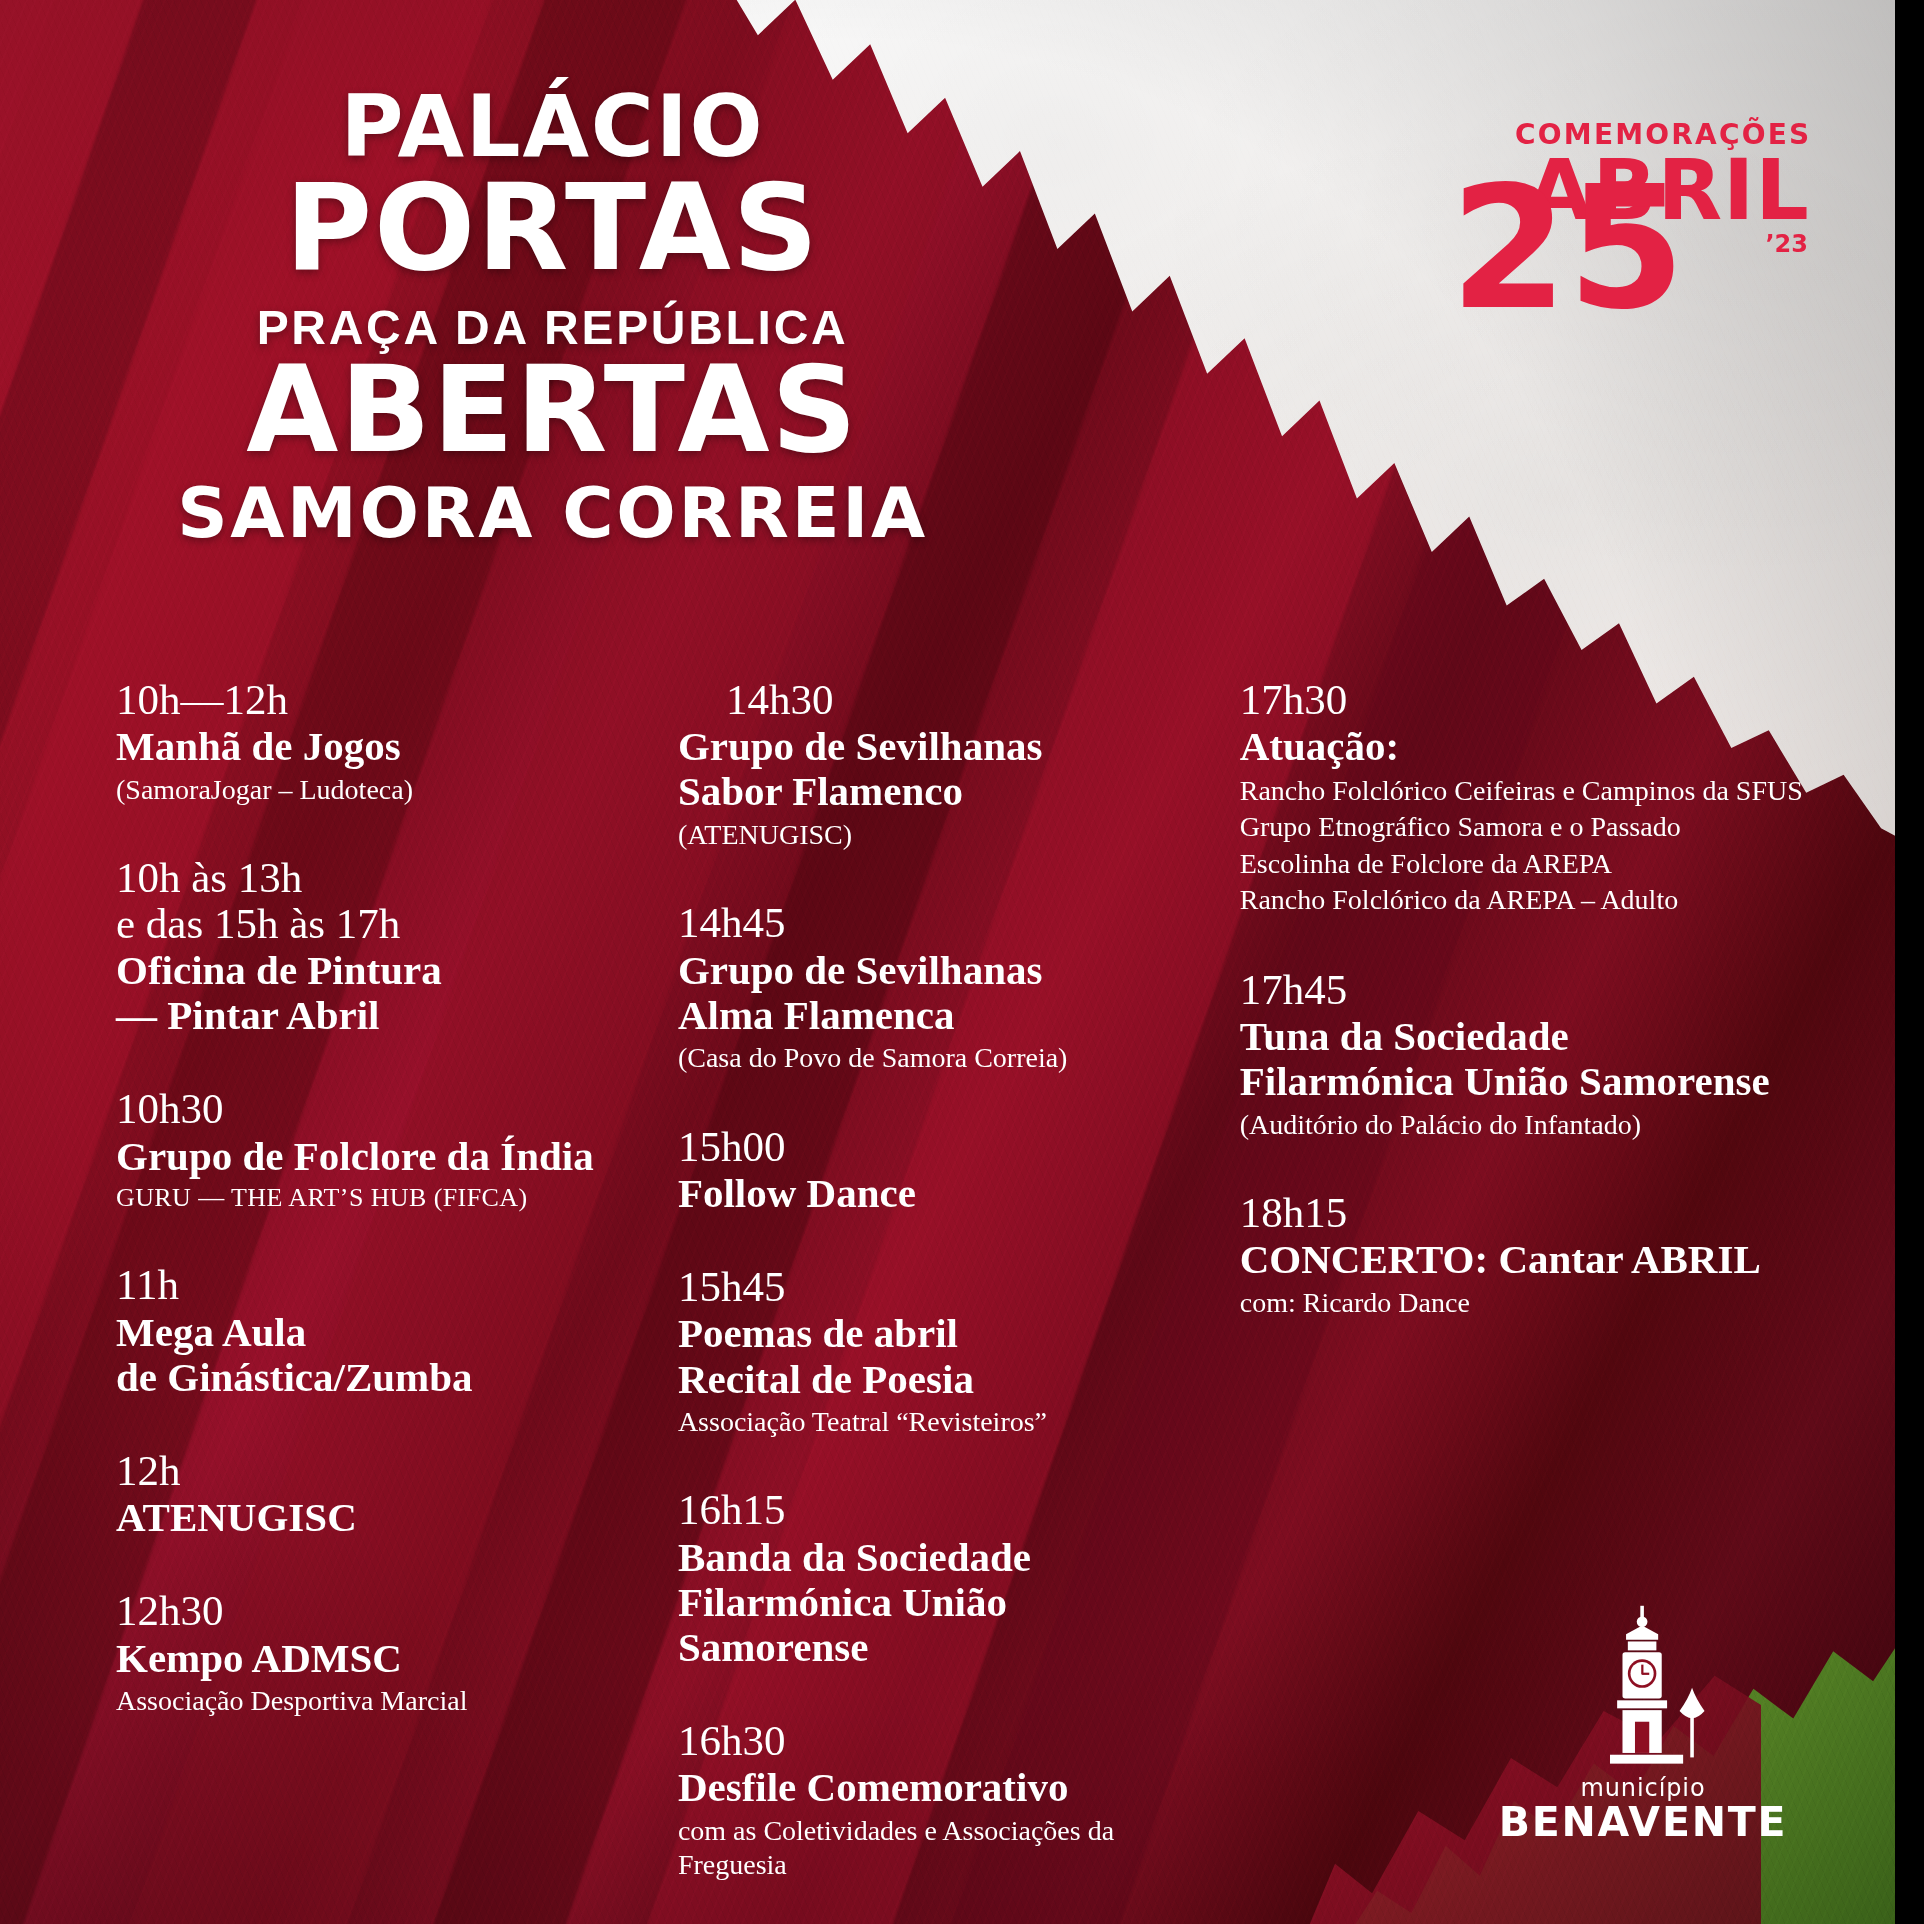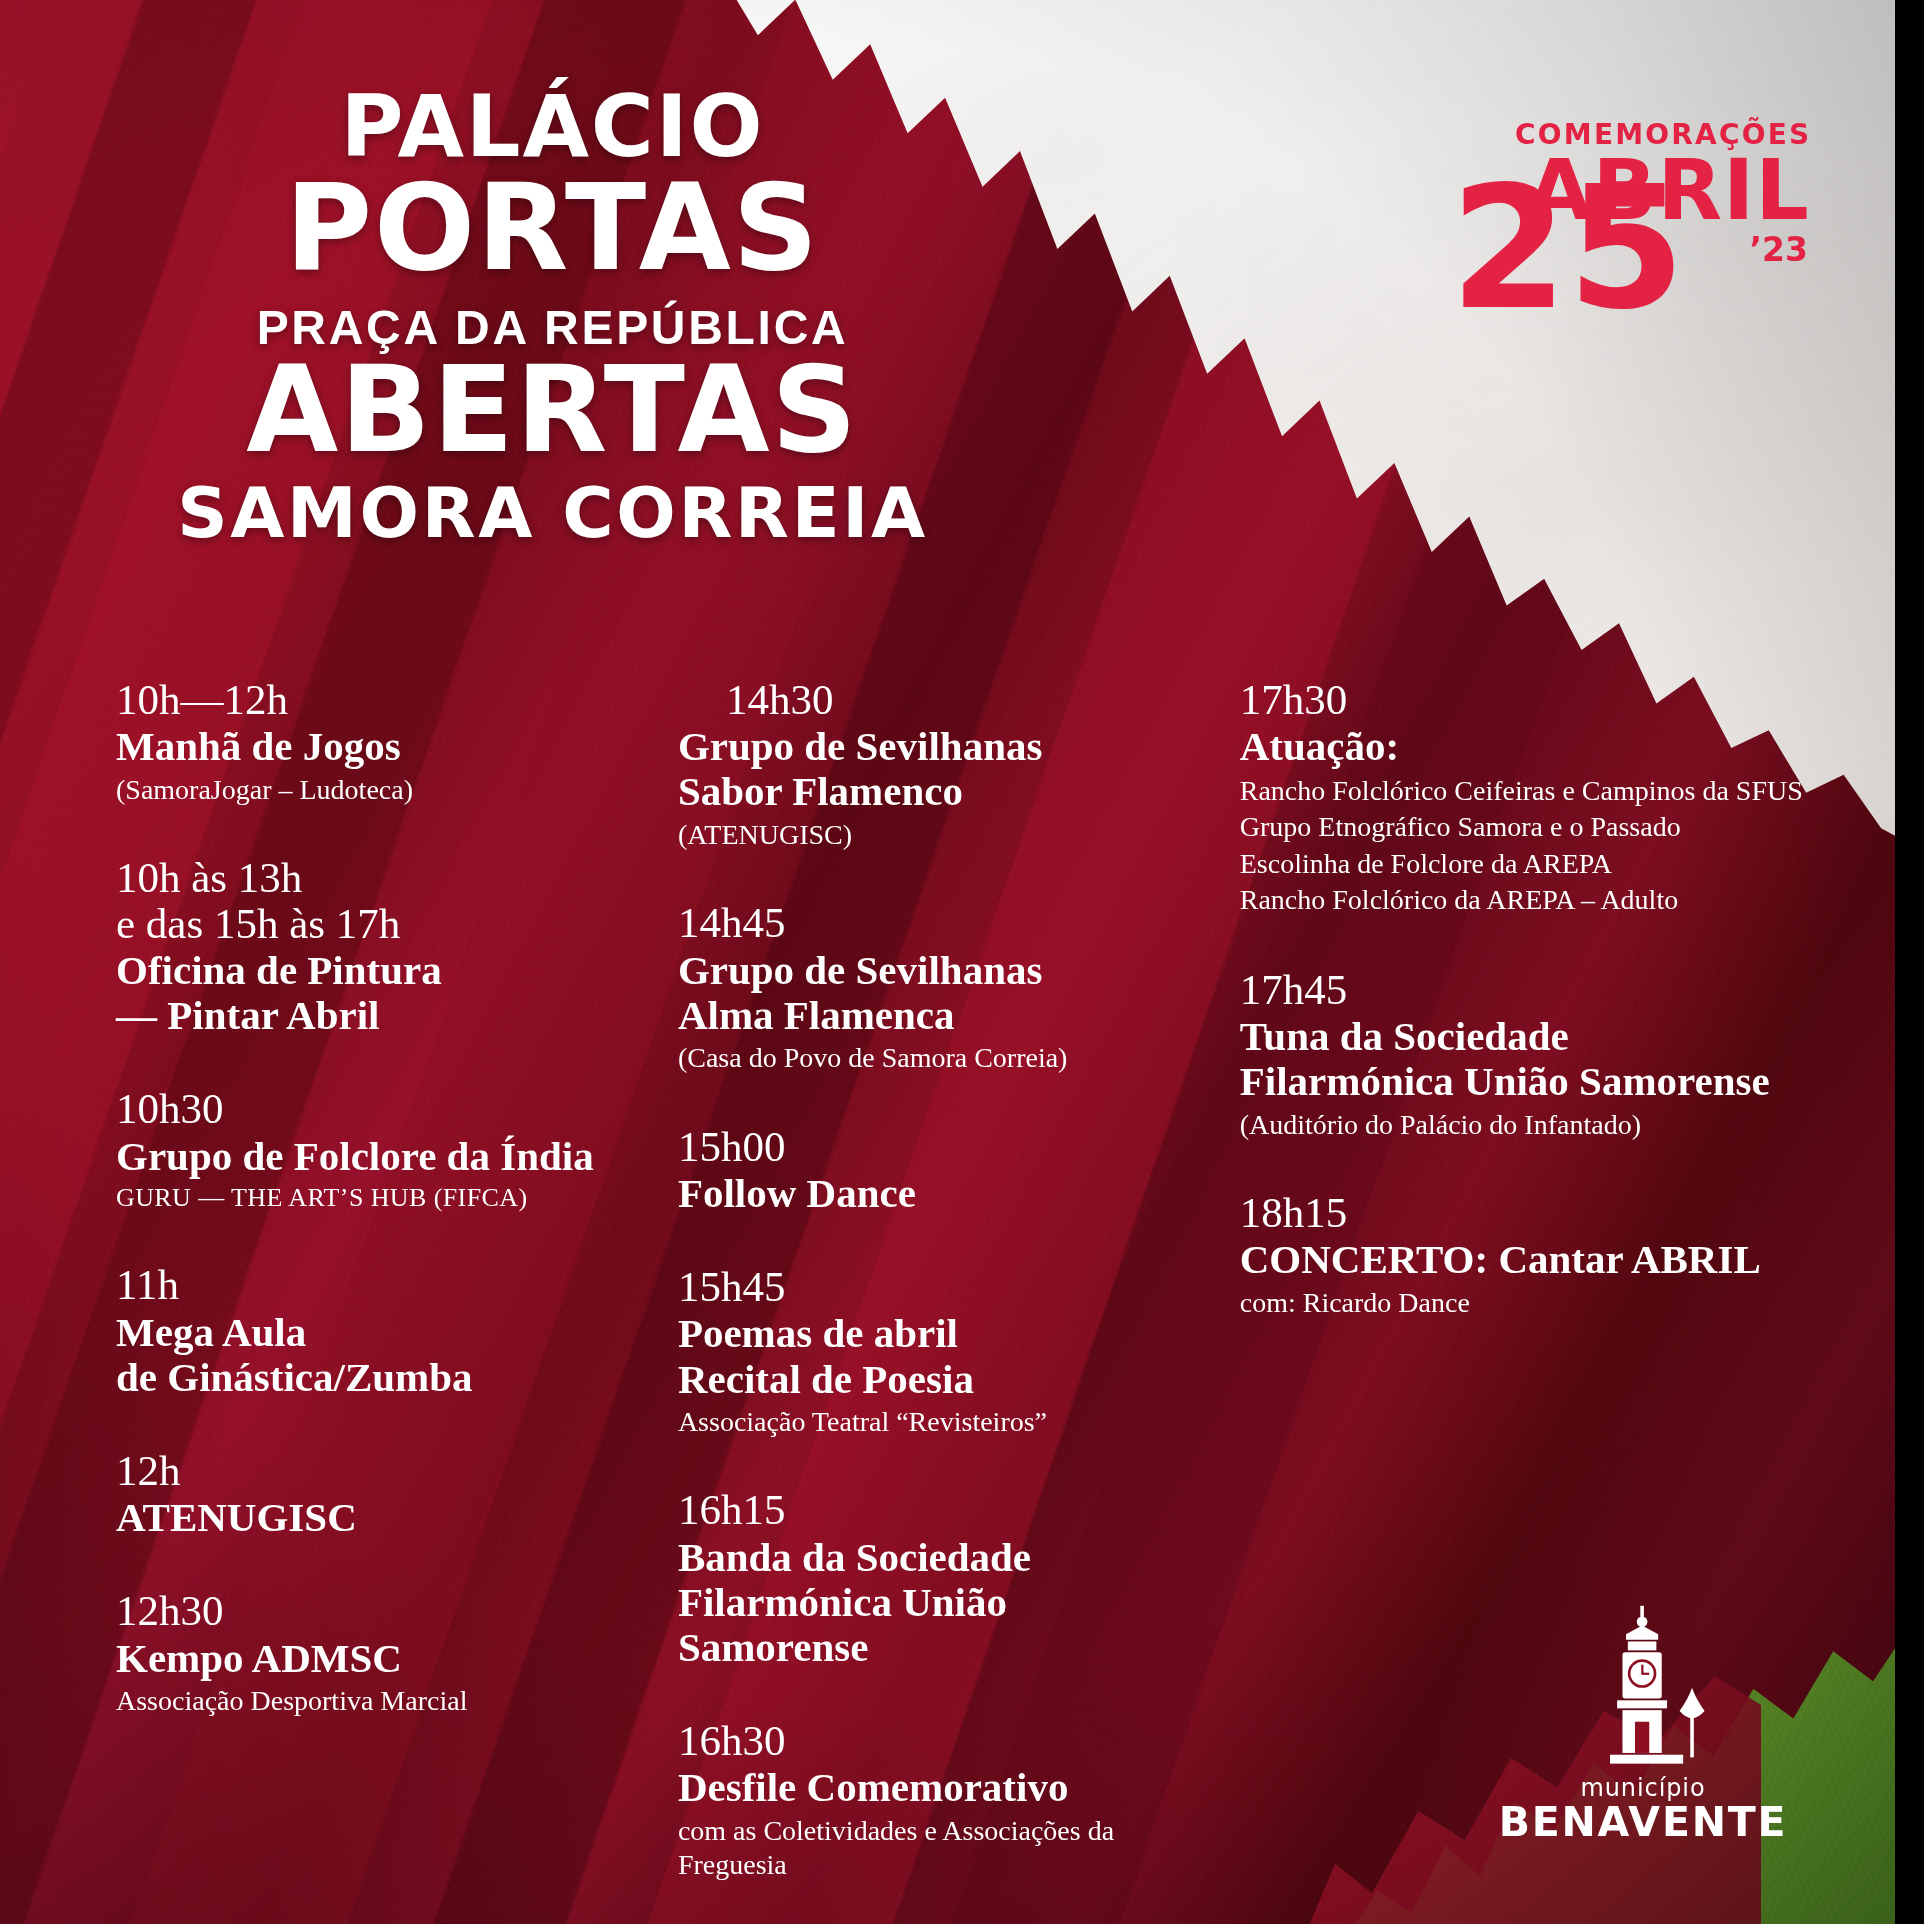--- a/index.html
+++ b/index.html
@@ -196,21 +196,21 @@
     font-size: 169px;
     line-height: 1;
     color: #e32244;
   }
   .logo-year {
     position: absolute;
     right: 7.1px;
     top: 112px;
     font-family: "DejaVu Sans", sans-serif;
     font-weight: bold;
-    font-size: 33px;
+    font-size: 24px;
     color: #e32244;
   }
 
   
   .columns {
     position: absolute;
     left: 116px;
     top: 677px;
     right: 80px;
     display: flex;

